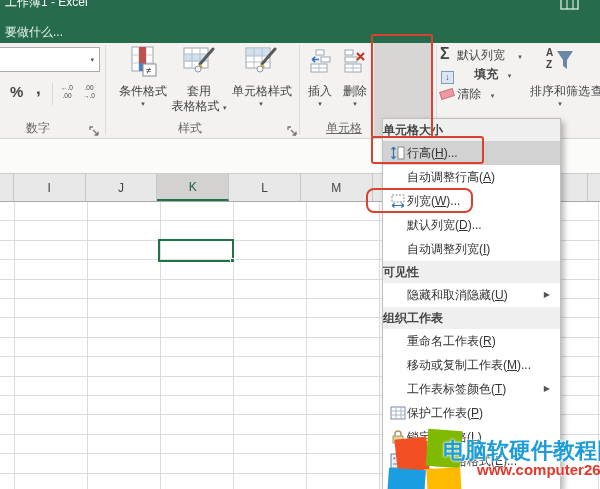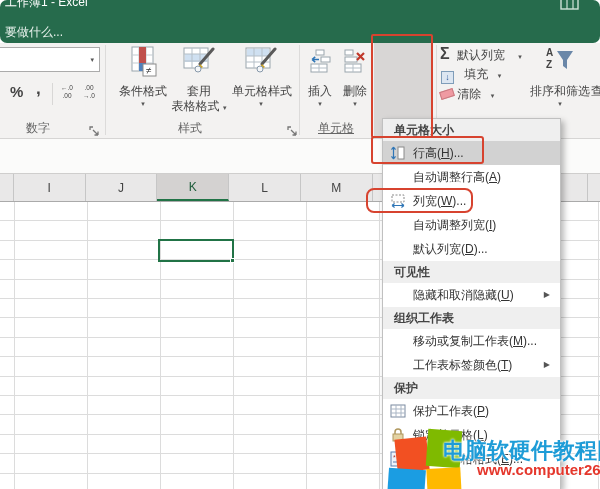--- a/index.html
+++ b/index.html
@@ -1,21 +1,21 @@
 <!DOCTYPE html>
 <html><head>
 <meta charset="utf-8">
 <style>
   html,body{margin:0;padding:0;background:#fff;}
   #app{position:relative;width:600px;height:489px;overflow:hidden;
        font-family:"Liberation Sans",sans-serif;background:#fff;-webkit-font-smoothing:antialiased;}
   #app *{box-sizing:border-box;}
 
   
-  .titlebar{position:absolute;left:0;top:0;width:600px;height:43px;background:#266b4c;z-index:5;border-radius:7px;}
+  .titlebar{position:absolute;left:0;top:0;width:600px;height:43px;background:#266b4c;z-index:5;}
   .win-title{position:absolute;left:5px;top:-6px;color:#fff;font-size:12px;white-space:nowrap;}
   .tellme{position:absolute;left:5px;top:24px;color:#e9f2ed;font-size:12px;white-space:nowrap;}
   .win-icon{position:absolute;right:20px;top:-4px;width:20px;height:13px;}
 
   
   .ribbon{position:absolute;left:0;top:43px;width:600px;height:96px;background:#f3f2f1;
           border-bottom:1px solid #d6d5d4;z-index:4;color:#444;}
   .vdiv{position:absolute;top:2px;width:1px;height:90px;background:#dcdbda;}
   .grp-label{position:absolute;top:77px;font-size:12px;color:#666;text-align:center;}
   .launcher{position:absolute;top:80px;width:11px;height:11px;}
@@ -50,22 +50,22 @@
   .grid{position:absolute;left:0;top:202px;width:600px;height:287px;background:#fff;z-index:1;
         background-image:repeating-linear-gradient(to bottom,transparent 0,transparent 18.4px,#dcdcdc 18.4px,#dcdcdc 19.4px);}
   .vline{position:absolute;top:0;width:1px;height:287px;background:#dcdcdc;}
   .selcell{position:absolute;left:158px;top:37px;width:76px;height:23px;border:2px solid #217346;z-index:2;}
   .selhandle{position:absolute;right:-3px;bottom:-3px;width:5px;height:5px;background:#217346;border:1px solid #fff;}
 
   
   .menu{position:absolute;left:382px;top:118px;width:179px;height:371px;background:#fff;
         border:1px solid #c0c0c0;border-bottom:none;box-shadow:3px 3px 6px rgba(0,0,0,.28);
         z-index:50;overflow:hidden;}
-  .m-header{height:22px;line-height:22px;background:#efefef;padding-left:11px;font-size:12px;font-weight:600;color:#444;}
-  .m-item{position:relative;height:24px;line-height:24px;padding-left:30px;font-size:12px;color:#333;white-space:nowrap;}
+  .m-header{height:22px;line-height:22px;background:#efefef;padding-left:0;font-size:12px;font-weight:600;color:#444;}
+  .m-item{position:relative;height:24px;line-height:24px;padding-left:24px;font-size:12px;color:#333;white-space:nowrap;}
   .m-item.hov{background:#d2d2d2;}
   .m-item .key{text-decoration:underline;}
   .m-ico{position:absolute;left:7px;top:4px;width:16px;height:16px;}
   .m-arrow{position:absolute;right:10px;top:0;font-size:8px;color:#555;}
 
   
   .red-a,.red-b,.red-c{position:absolute;border:2px solid #d7432f;z-index:60;pointer-events:none;}
   .red-a{left:371px;top:34px;width:62px;height:104px;border-radius:2px;}
   .red-b{left:371px;top:136px;width:113px;height:28px;border-radius:3px;}
   .red-c{left:366px;top:188px;width:107px;height:25px;border-radius:8px;}
@@ -209,31 +209,31 @@
           <rect x="2" y="15" width="16" height="8" fill="#fff" stroke="#9aa5ad"></rect>
           <line x1="10" y1="15" x2="10" y2="23" stroke="#b5bfc7"></line>
             <line x1="2" y1="19" x2="18" y2="19" stroke="#b5bfc7"></line>
         </svg>
       </div>
       <div class="rbtn-label">删除</div>
       <div class="rbtn-caret">▾</div>
     </div>
 
     <div class="fmt-hl"></div>
-    <div class="grp-label" style="left:296px;width:80px;text-decoration:underline;">单元格</div>
+    <div class="grp-label" style="left:304px;width:80px;text-decoration:underline;">单元格</div>
 
     <div class="vdiv" style="left:436px;"></div>
     <div class="ed-row" style="left:440px;top:2px;">
       <span style="font-size:16px;font-weight:bold;">Σ</span>
       <span style="margin-left:4px;">默认列宽</span>
       <span class="caret" style="margin-left:10px;">▾</span>
     </div>
     <div class="ed-row" style="left:441px;top:23px;">
       <span style="display:inline-block;width:13px;height:13px;border:1px solid #7f9db9;background:#dce6f1;color:#2b579a;font-size:9px;line-height:11px;text-align:center;vertical-align:-2px;">↓</span>
-      <span style="margin-left:7px;">填充</span>
+      <span style="margin-left:17px;font-weight:bold;">填充</span>
       <span class="caret" style="margin-left:6px;">▾</span>
     </div>
     <div class="ed-row" style="left:440px;top:43px;">
       <span style="display:inline-block;width:14px;height:8px;background:#ef9aa2;border:1px solid #c97a80;transform:rotate(-18deg);vertical-align:0px;"></span>
       <span style="">清除</span>
       <span class="caret" style="margin-left:6px;">▾</span>
     </div>
 
     <div class="rbtn" style="left:528px;width:64px;">
       <div class="icon-abs" style="left:16px;top:2px;">
@@ -300,47 +300,49 @@
       <span class="m-ico">
         <svg width="16" height="16" viewBox="0 0 16 16">
           <rect x="2" y="2" width="12" height="7" fill="#fff" stroke="#8a8a8a" stroke-dasharray="2 1.5"></rect>
           <path d="M2 12.5 h12 M2 12.5 l2.6 -2 M2 12.5 l2.6 2 M14 12.5 l-2.6 -2 M14 12.5 l-2.6 2" stroke="#2e75b6" stroke-width="1.2" fill="none"></path>
         </svg>
       </span>
       <span>列宽(</span><span class="key">W</span><span>)...</span>
     </div>
 
     <div class="m-item">
+      <span>默认列宽(</span><span class="key">D</span><span>)...</span>
+    </div>
+
+    <div class="m-item">
       <span>自动调整列宽(</span><span class="key">I</span><span>)</span>
-    </div>
-
-    <div class="m-item">
-      <span>默认列宽(</span><span class="key">D</span><span>)...</span>
     </div>
 
     <div class="m-header">可见性</div>
 
     <div class="m-item">
       <span>隐藏和取消隐藏(</span><span class="key">U</span><span>)</span>
       <span class="m-arrow">▶</span>
     </div>
 
     <div class="m-header">组织工作表</div>
 
+    <div class="m-item">
+      <span>重命名工作表(</span><span class="key">R</span><span>)</span>
+    </div>
 
     <div class="m-item">
       <span>移动或复制工作表(</span><span class="key">M</span><span>)...</span>
     </div>
 
     <div class="m-item">
       <span>工作表标签颜色(</span><span class="key">T</span><span>)</span>
       <span class="m-arrow">▶</span>
     </div>
 
-    <div class="m-header">保护</div>
 
     <div class="m-item">
       <span class="m-ico">
         <svg width="16" height="16" viewBox="0 0 16 16">
           <rect x="1" y="2" width="14" height="12" fill="#fff" stroke="#7a8aa0"></rect>
           <line x1="6" y1="2" x2="6" y2="14" stroke="#aab6c5"></line>
             <line x1="11" y1="2" x2="11" y2="14" stroke="#aab6c5"></line>
           <line x1="1" y1="6" x2="15" y2="6" stroke="#aab6c5"></line>
             <line x1="1" y1="10" x2="15" y2="10" stroke="#aab6c5"></line>
         </svg>

